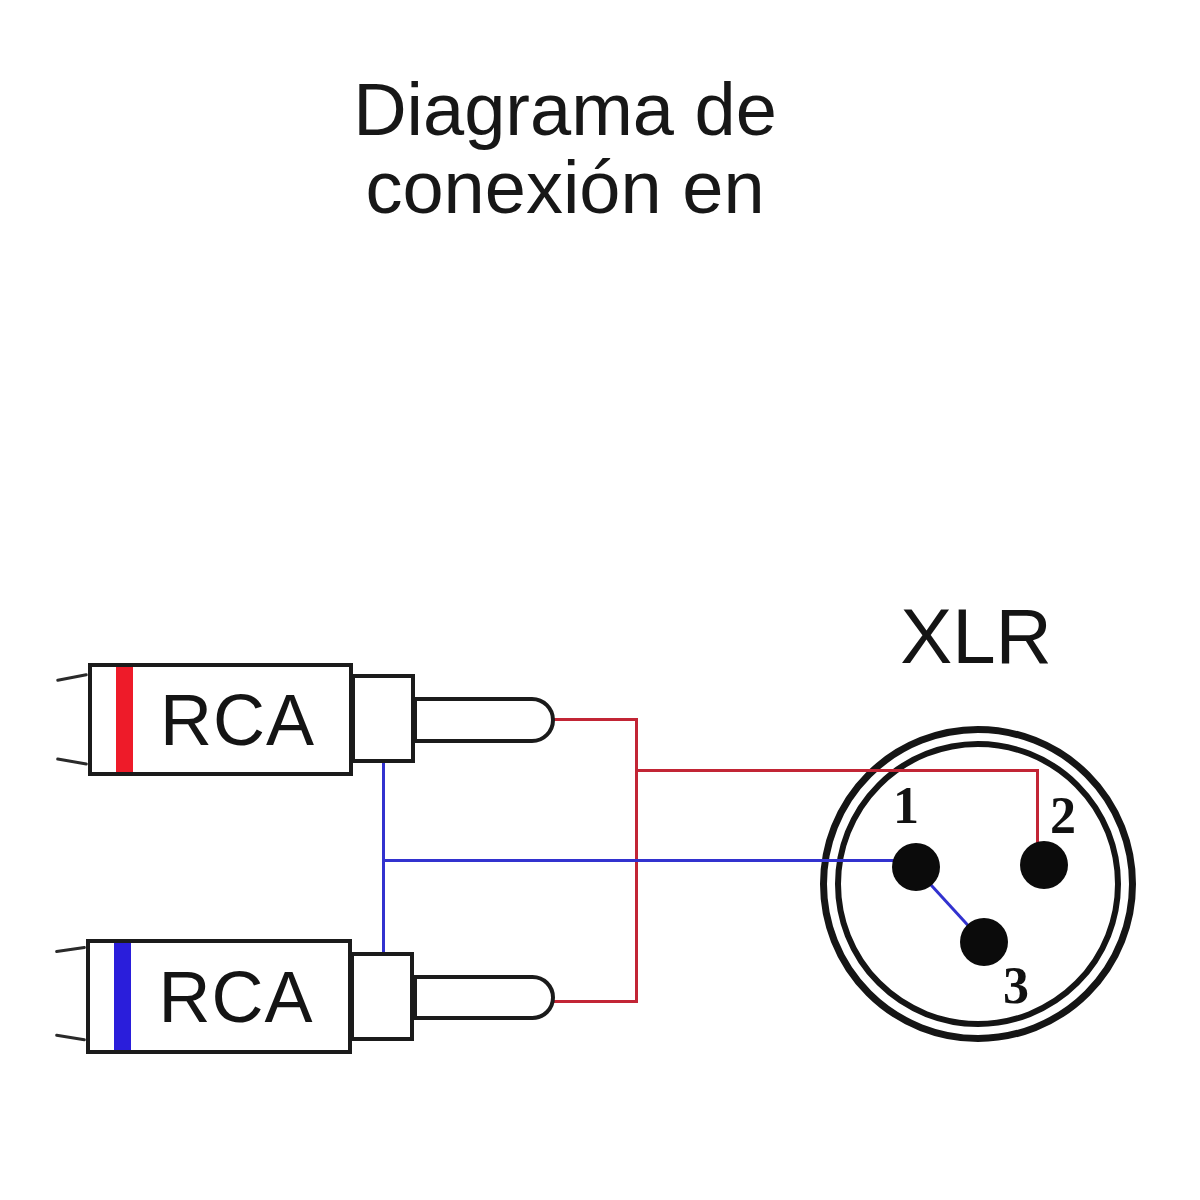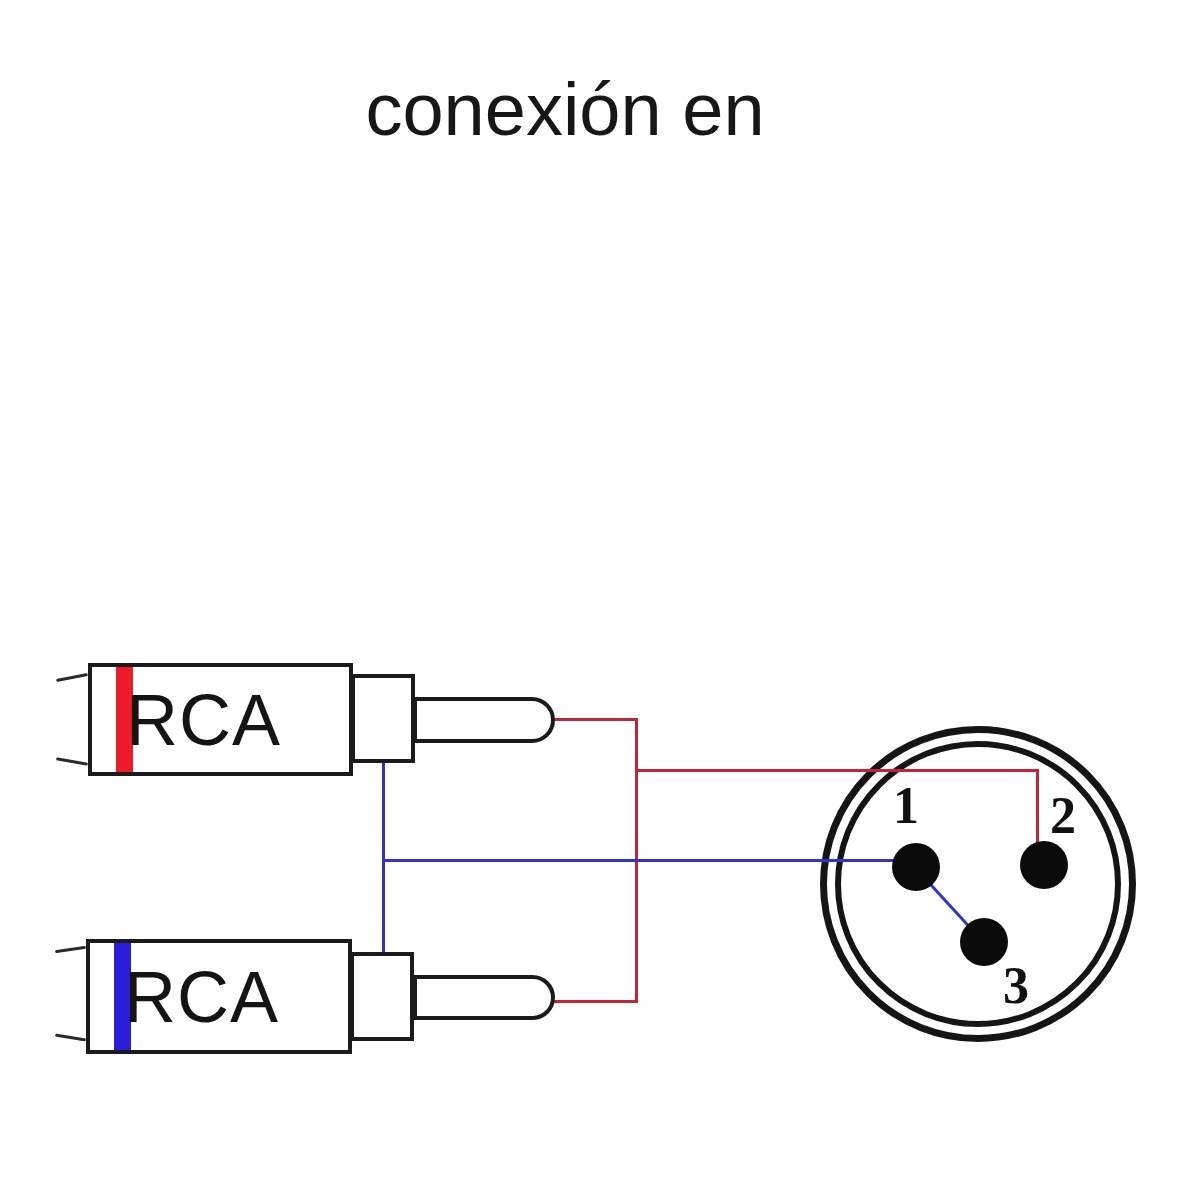--- a/index.html
+++ b/index.html
@@ -11,21 +11,21 @@
 
   
   #title{
     left:160px;top:71px;width:810px;text-align:center;
     font-size:74px;line-height:78px;color:#171717;letter-spacing:0px;
   }
 
   
   .rca-body{
     background:#ffffff;border:4px solid #1b1b1b;box-sizing:border-box;z-index:5;
-    display:flex;align-items:center;justify-content:flex-start;
+    display:flex;align-items:center;justify-content:center;
   }
   .rca-stripe{position:absolute;top:0;bottom:0;left:24px;width:17px;}
   .rca-label{
     position:relative;font-size:72px;line-height:72px;color:#141414;
     padding-left:34px;letter-spacing:1px;
   }
   .rca-collar{background:#ffffff;border:4px solid #1b1b1b;box-sizing:border-box;z-index:4;}
   .rca-tube{
     background:#ffffff;border:4px solid #1b1b1b;box-sizing:border-box;z-index:3;
     border-radius:0 24px 24px 0;
@@ -52,20 +52,21 @@
     transform:translate(-50%,-50%);z-index:6;
     font-family:"Liberation Serif",serif;font-weight:700;font-size:52px;line-height:52px;color:#111;
   }
 </style>
 </head>
 <body>
 
 <div id="canvas">
 
   <div class="abs" id="title">
+    <div>Diagrama de</div>
     <div>conexión en</div>
   </div>
 
   <div class="abs lead" style="left:56px;top:676px;width:32px;transform:rotate(-11deg);"></div>
   <div class="abs lead" style="left:56px;top:760px;width:32px;transform:rotate(10deg);"></div>
 
   <div class="abs rca-tube" style="left:413px;top:697px;width:142px;height:46px;"></div>
   <div class="abs rca-collar" style="left:351px;top:674px;width:64px;height:89px;"></div>
   <div class="abs rca-body" style="left:88px;top:663px;width:265px;height:113px;">
     <div class="rca-stripe" style="background: rgb(238, 27, 41);"></div>
@@ -90,20 +91,21 @@
 
   <div class="abs wire red" style="left:635px;top:769px;width:404px;height:3px;"></div>
   <div class="abs wire red" style="left:1036px;top:769px;width:3px;height:76px;"></div>
 
   <div class="abs wire blue" style="left:382px;top:761px;width:3px;height:193px;"></div>
 
   <div class="abs wire blue" style="left:382px;top:859px;width:535px;height:3px;"></div>
 
   <div class="abs wire blue" style="left:915px;top:866px;width:102px;height:3px;transform:rotate(47.5deg);transform-origin:left center;"></div>
 
+  <div class="abs" id="xlr-label">XLR</div>
 
   <div class="abs" id="xlr-outer">
     <div id="xlr-inner"></div>
   </div>
 
   <div class="abs xlr-pin" style="left:892px;top:843px;"></div>
   <div class="abs xlr-pin" style="left:1020px;top:841px;"></div>
   <div class="abs xlr-pin" style="left:960px;top:918px;"></div>
 
   <div class="abs pin-num" style="left:906px;top:806px;">1</div>

